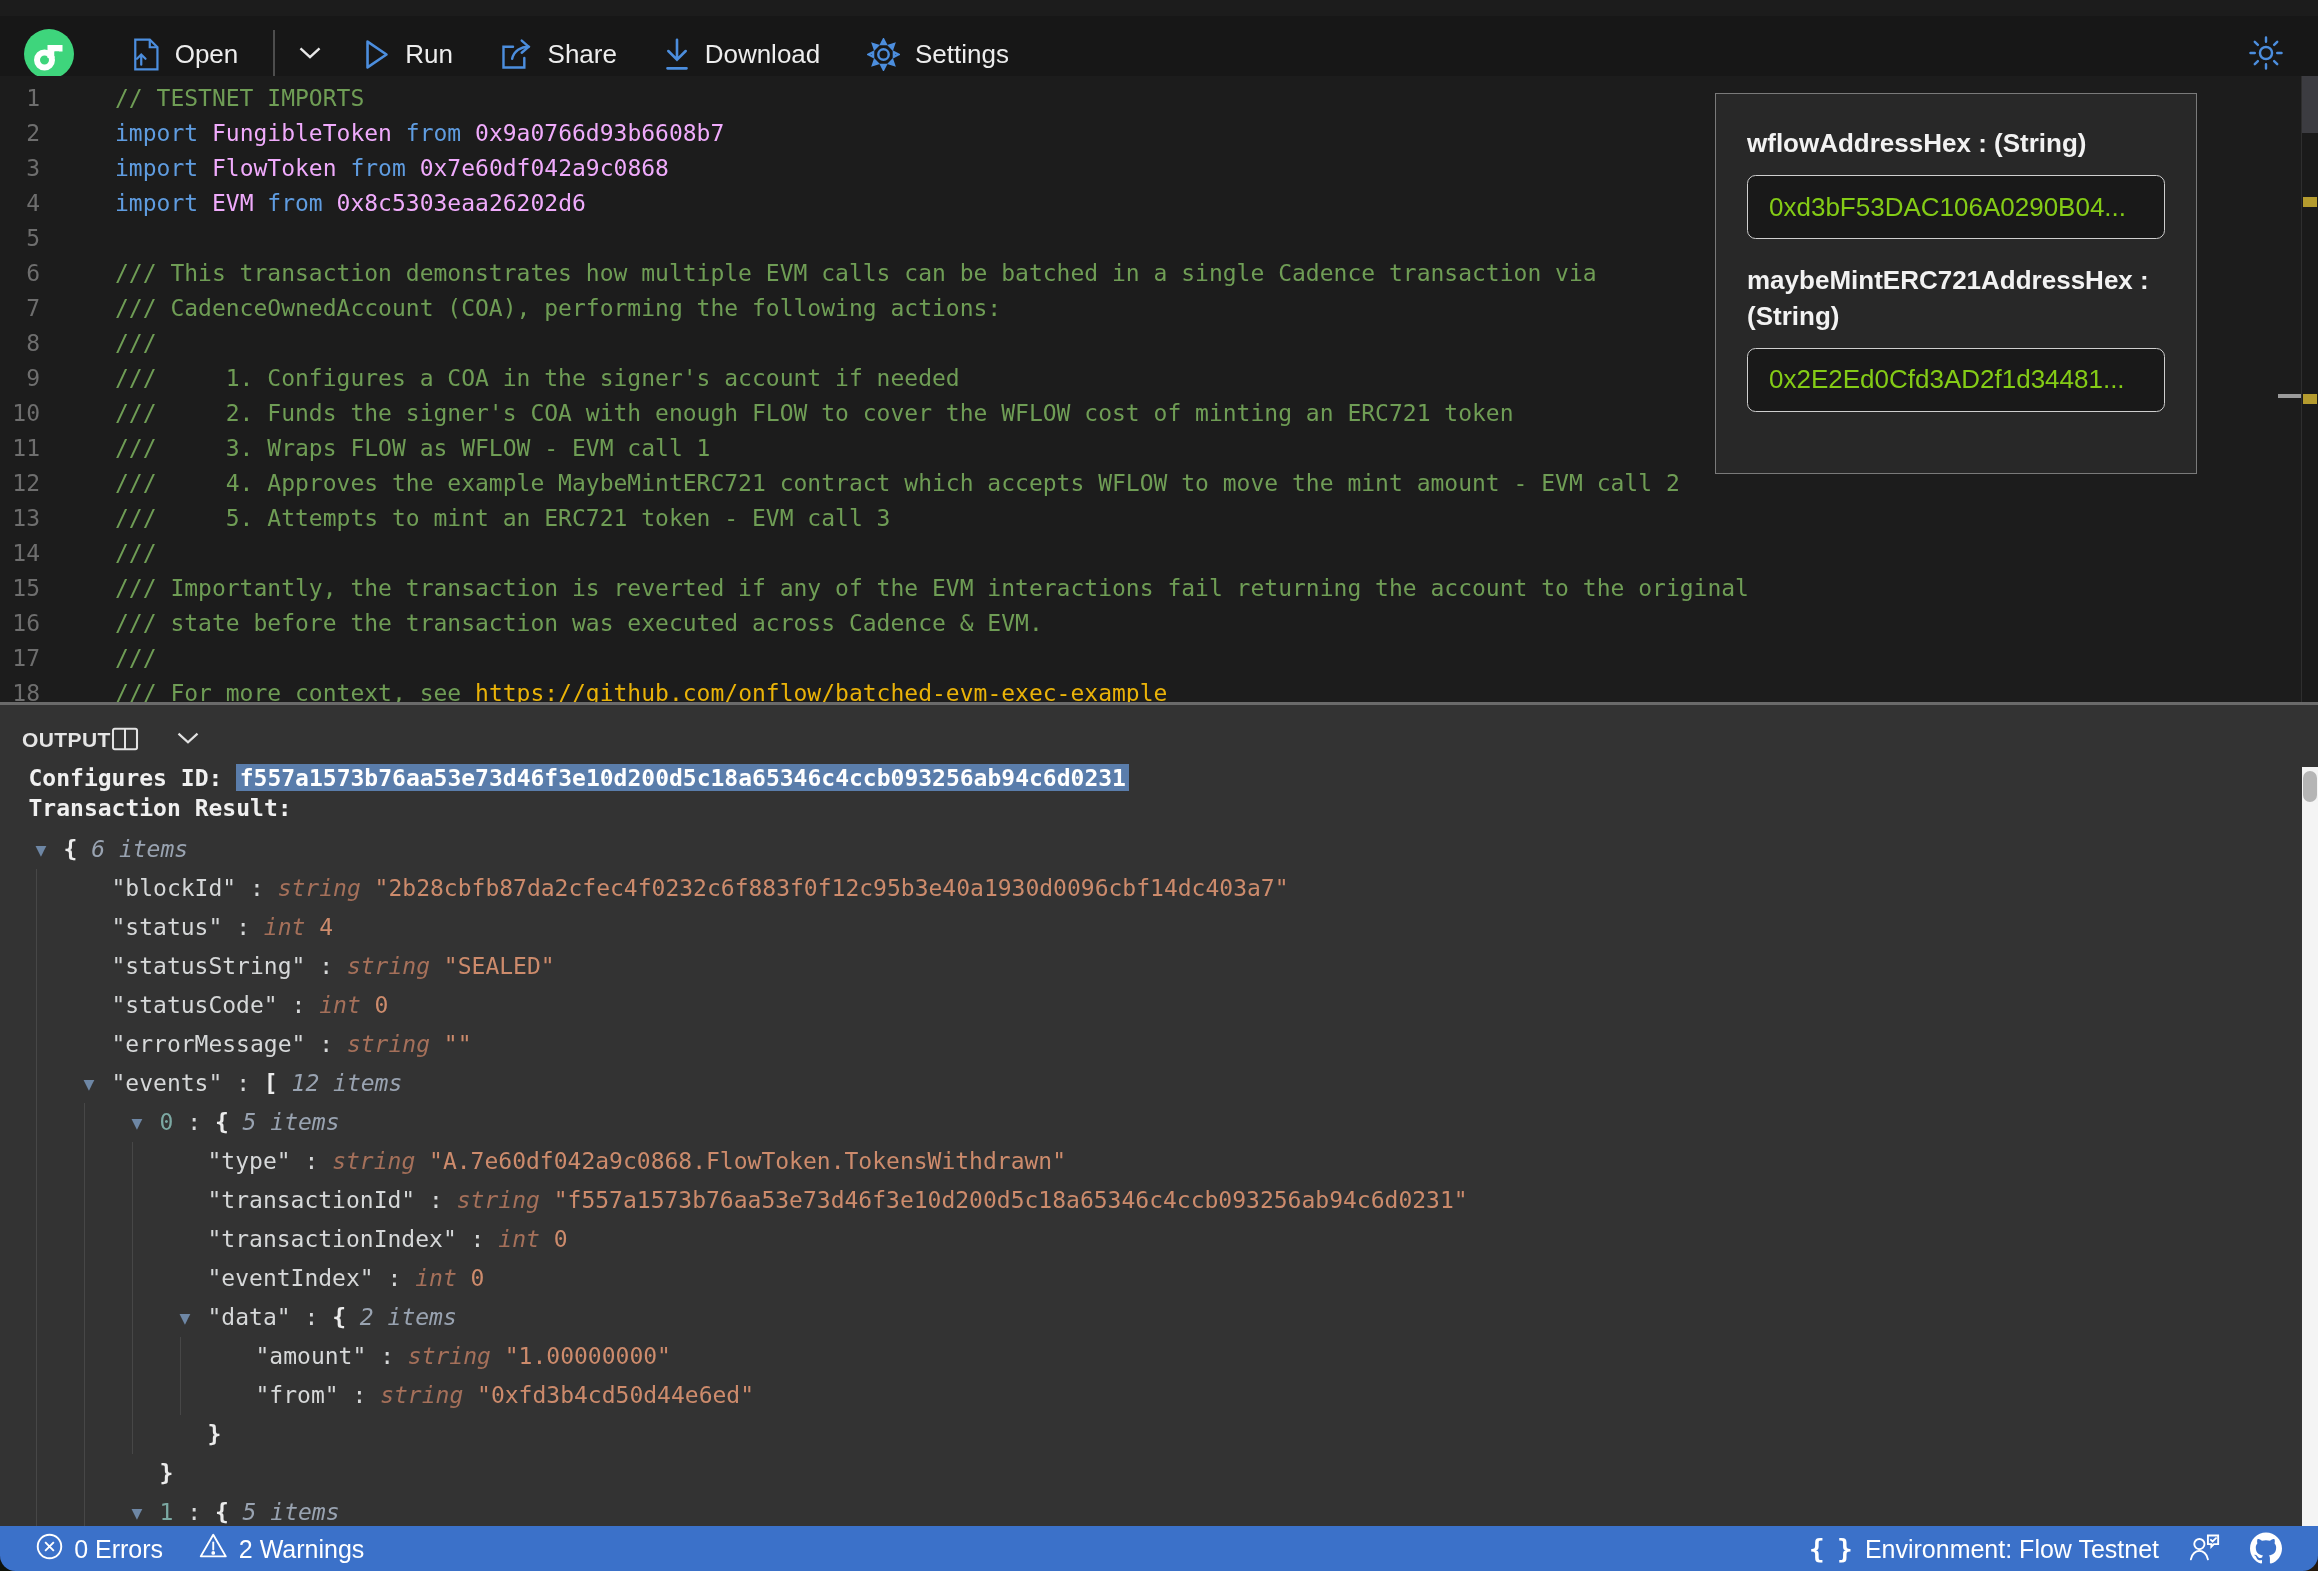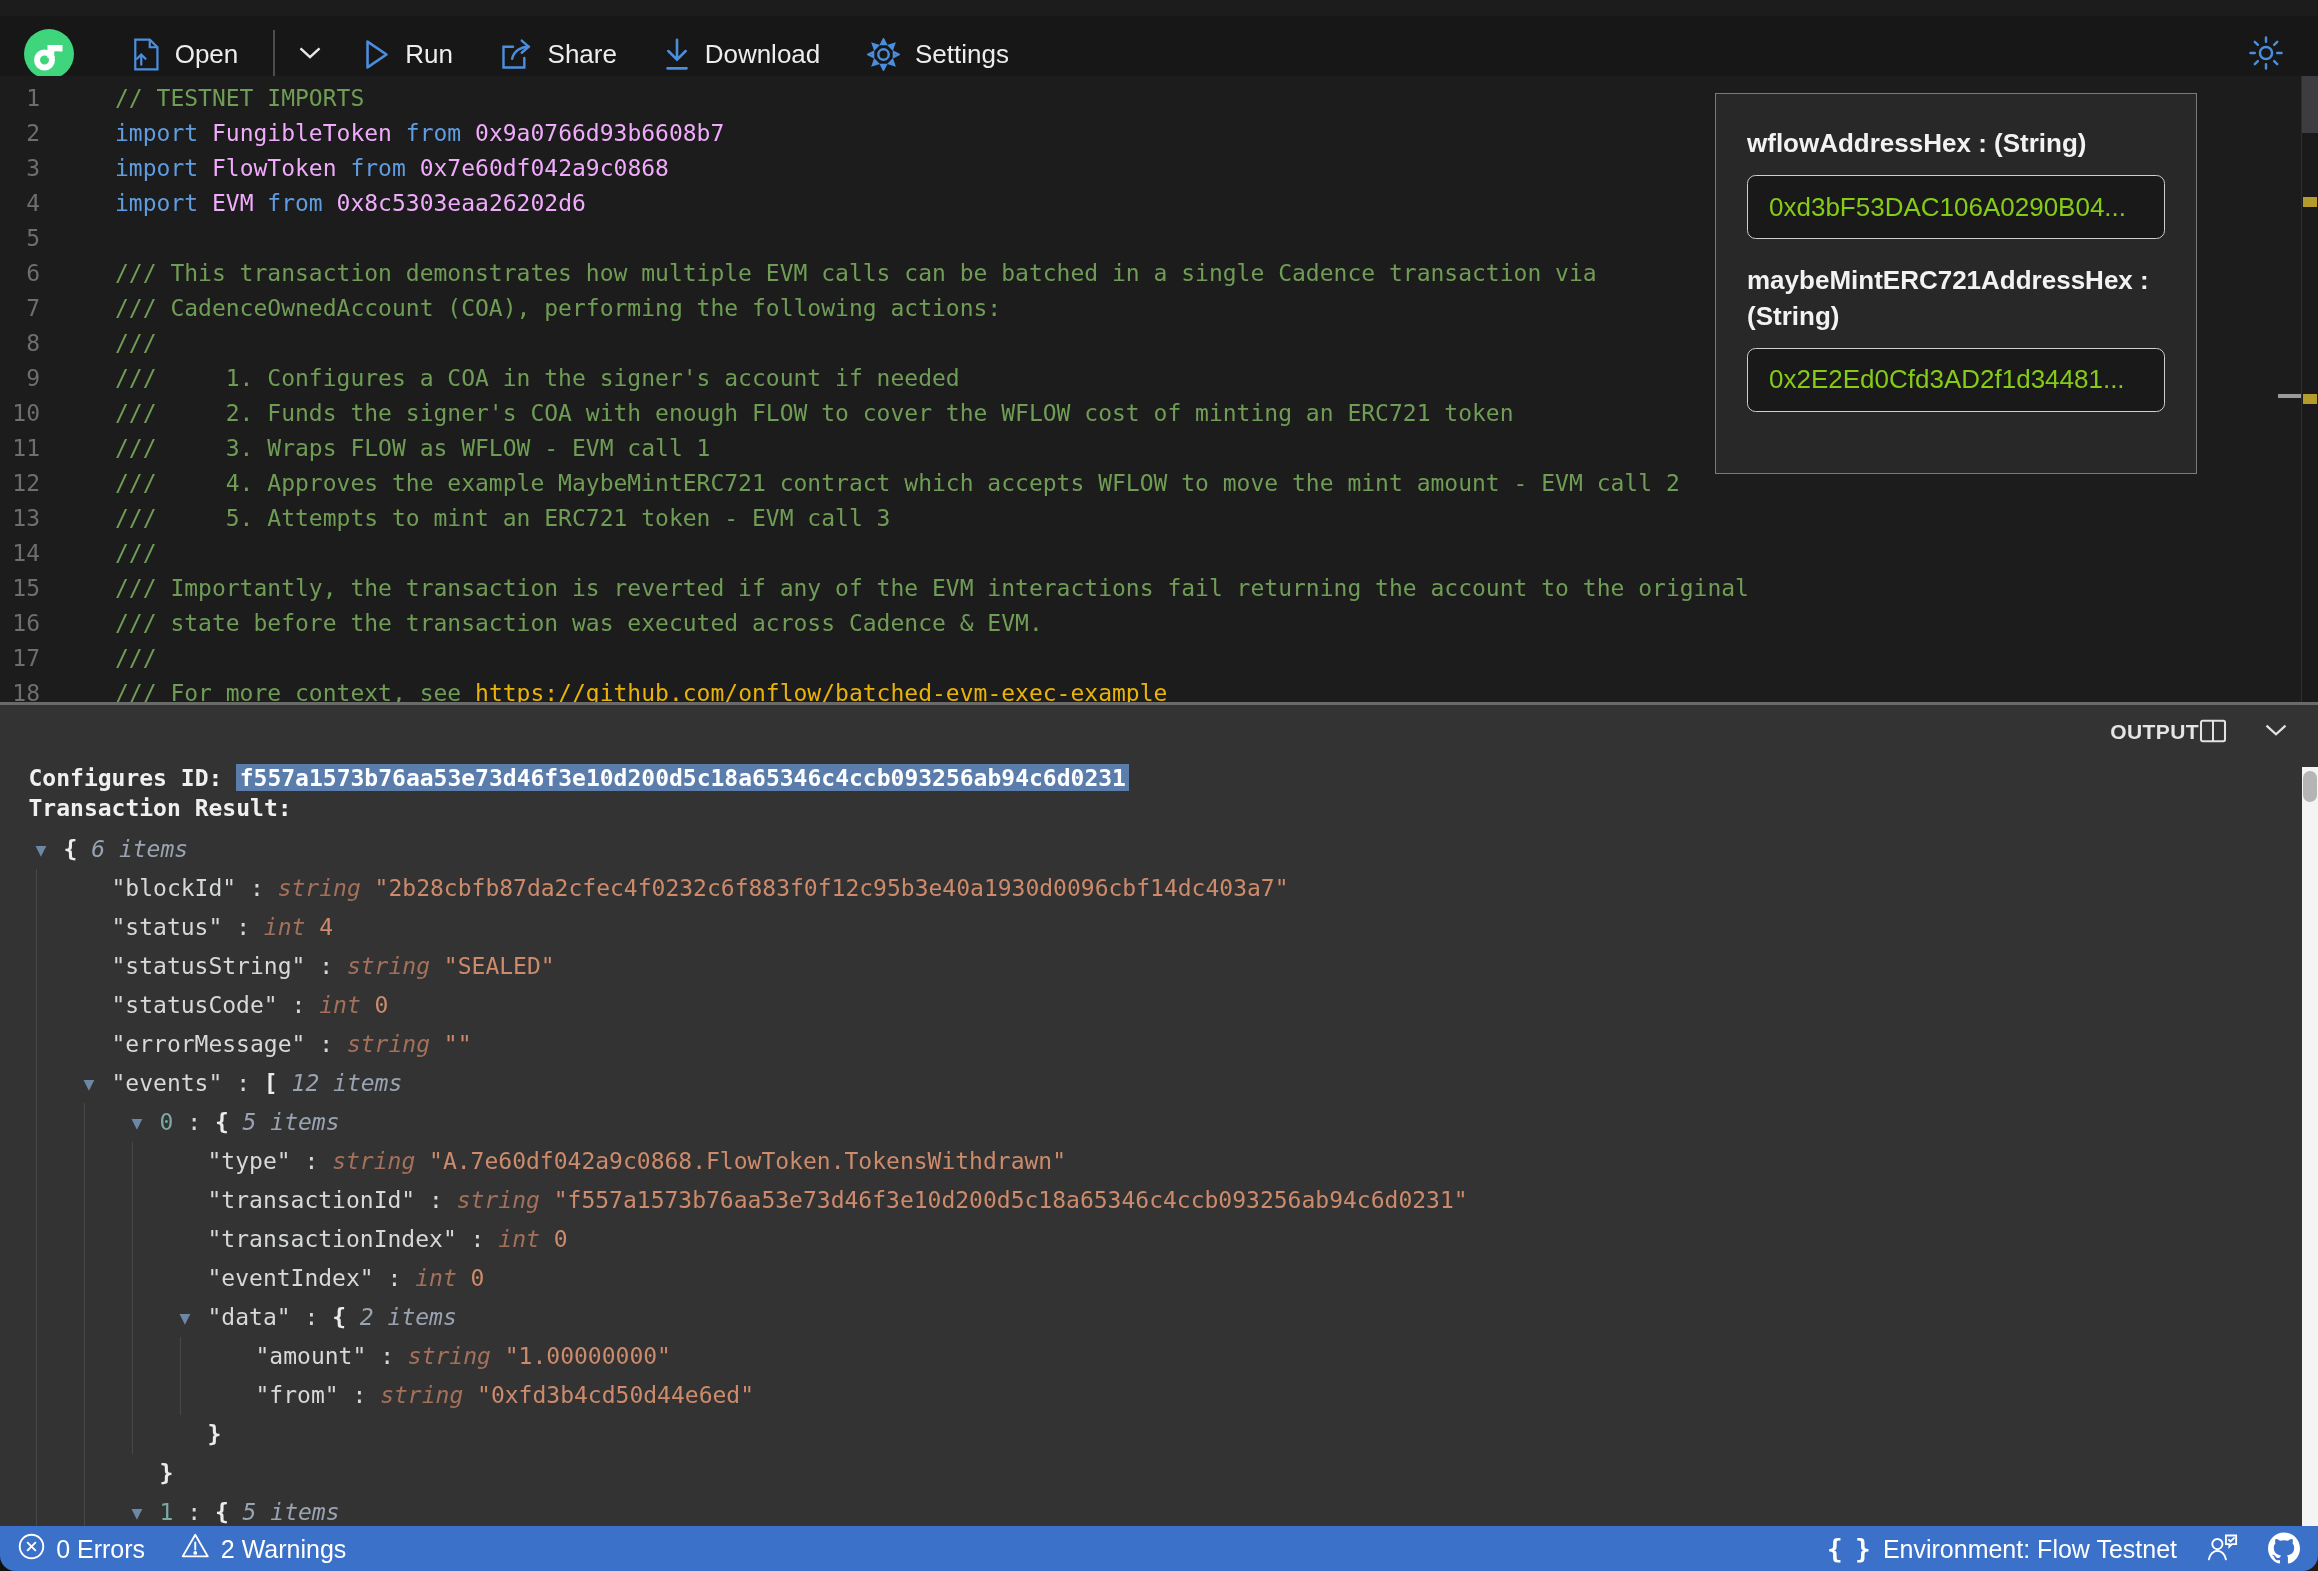--- a/index.html
+++ b/index.html
@@ -36,21 +36,21 @@
   .args-head { height:62px; background:#323232; border-bottom:0.9px solid #565656; display:flex; align-items:center; justify-content:space-between; padding:0 28px; }
   .args-title { font:700 22.5px "Liberation Sans",sans-serif; color:#f0f0f0; letter-spacing:0.9px; }
   .args-body { padding:21px 31px 0 31px; }
   .arg-label { font:600 26px/36px "Liberation Sans",sans-serif; color:#f2f2f2; margin:10.4px 0 14px 0; }
   .arg-input { width:100%; height:64px; background:#191919; border:1.7px solid #cfcfcf; border-radius:8.6px; color:#84cc16; font:26px "Liberation Sans",sans-serif; padding:0 21px; }
   .iconbtn { background:none; border:none; cursor:pointer; display:flex; }
 
   
   .divider { position:absolute; top:702px; left:0; right:0; height:2.6px; background:#6a6a6a; }
   .output { position:absolute; top:705px; left:0; right:0; height:821px; background:#333333; overflow:hidden; }
-  .ohead { height:54px; display:flex; align-items:center; justify-content:flex-end; padding:0 29px 0 22px; }
+  .ohead { height:54px; display:flex; align-items:center; justify-content:flex-start; padding:0 29px 0 22px;margin-top:8px; }
   .otitle { font:700 21px "Liberation Sans",sans-serif; color:#e5e5e5; letter-spacing:0.4px; }
   .oicons { display:flex; align-items:center; gap:36px; }
   .obody { position:absolute; top:54px; left:0; right:17.3px; bottom:0; overflow:hidden; padding-left:28.5px; font:23px/39px "DejaVu Sans Mono",monospace; color:#d6d8d9; }
   .txline { font-weight:700; line-height:30px; color:#f0f0f0; white-space:pre; }
   .txline:first-child { margin-top:3.5px; }
   .sel { background:#5a7dab; color:#ffffff; padding:0.9px 3.5px; }
   #tree { margin-top:7px; padding-left:7px; }
   .trow { display:flex; height:39px; line-height:39px; white-space:pre; }
   .guide { flex:0 0 48px; border-left:0.9px solid #474747; }
   .tri { flex:0 0 28px; color:#6e87a5; font-size:18px; cursor:pointer; }
@@ -58,21 +58,21 @@
   .brace { color:#ececec; font-weight:700; }
   .items { color:#99a3b1; font-style:italic; }
   .key,.colon { color:#d6d8d9; }
   .idx { color:#7ca9a3; }
   .typ { color:#a5705a;font-style:italic; }
   .str { color:#cd8b6c; }
   .oscroll { position:absolute; top:62px; right:0; bottom:0; width:15.6px; background:#f4f4f4; }
   .othumb { position:absolute; top:3.5px; left:0.9px; right:0.9px; height:31px; background:#b5b5b5; border-radius:7.8px; }
 
   
-  .sbar { position:absolute; top:1526px; left:0; right:0; height:46px; background:#3b71c9; display:flex; align-items:center; color:#fff; font:25px "Liberation Sans",sans-serif; padding:0 18px; }
+  .sbar { position:absolute; top:1526px; left:0; right:0; height:46px; background:#3b71c9; display:flex; align-items:center; color:#fff; font:25px "Liberation Sans",sans-serif; padding:0 36px; }
   .sitem { display:flex; align-items:center; gap:11.2px; background:none; border:none; color:#fff; font:inherit; cursor:pointer; margin-right:36px; }
   .sright { margin-left:auto; display:flex; align-items:center; gap:29px; }
   .braces-glyph { font:600 26px "DejaVu Sans Mono",monospace; letter-spacing:-1.7px; }
   .envtxt { display:flex; align-items:center; gap:14px; background:none; border:none; color:#fff; font:inherit; cursor:pointer; }
 </style>
 </head>
 <body>
 
 <div class="window">
 

